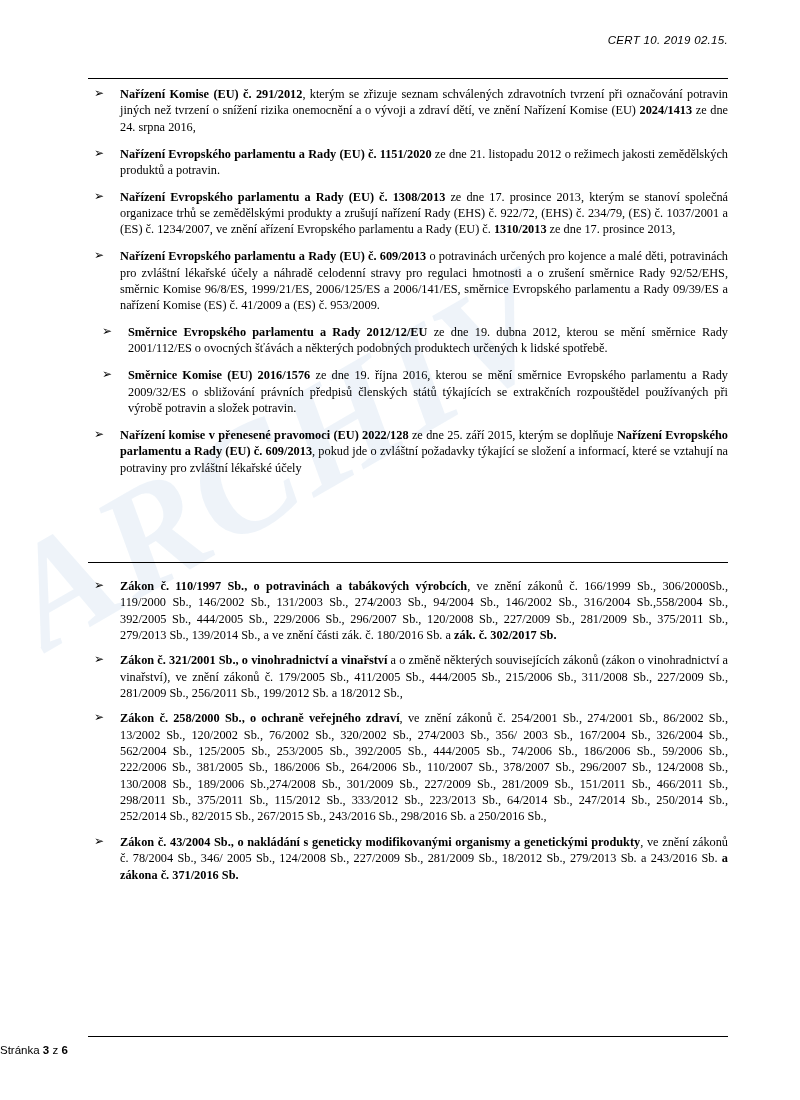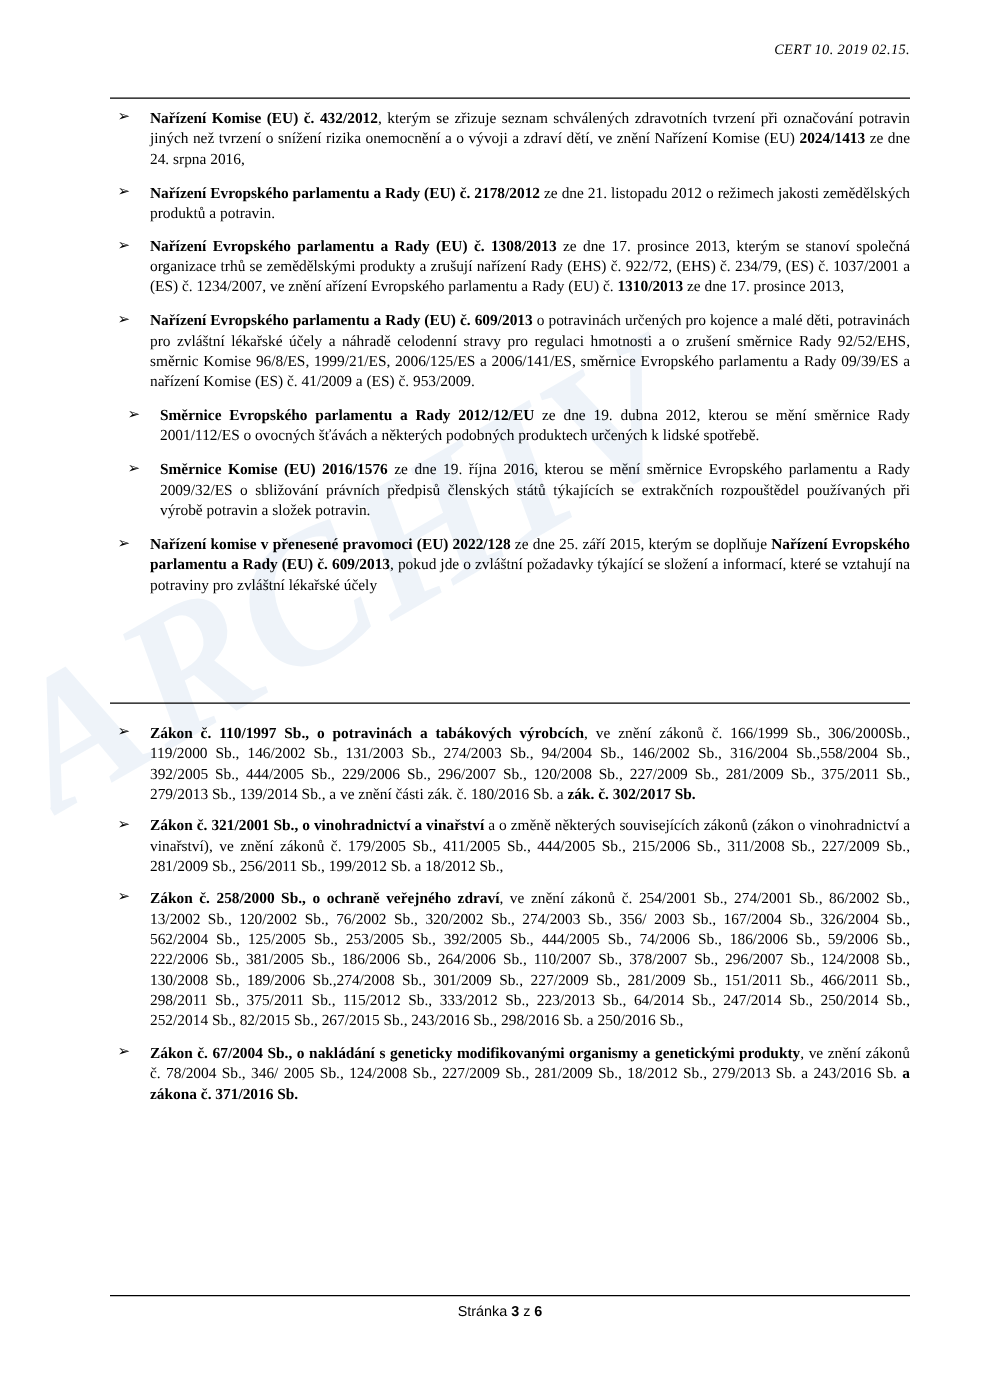--- a/index.html
+++ b/index.html
@@ -32,21 +32,21 @@
     font-style: italic;
     color: #7fa8d4;
     white-space: nowrap;
     letter-spacing: 4px;
     overflow: hidden;
   }
   .header {
     position: absolute;
     top: 34px;
     right: 72px;
-    font-family: Liberation Serif, serif;
+    font-family: Liberation Sans, sans-serif;
     font-size: 11.5px;
     font-style: italic;
     letter-spacing: 0.3px;
     color: #000;
   }
   .rule {
     position: absolute;
     left: 88px;
     right: 72px;
     border-top: 1px solid #000;
@@ -94,54 +94,54 @@
   }
   .section-two .item {
     margin-bottom: 9px;
   }
 
   .footer {
     position: absolute;
     left: 0;
     right: 0;
     top: 1044px;
-    text-align: center;
+    text-align: left;
     font-family: "Liberation Sans", sans-serif;
     font-size: 11.5px;
     color: #000;
   }
 </style>
 </head>
 <body>
 
 <div class="page">
 
   <div class="watermark">ARCHIV</div>
 
   <div class="header">CERT 10. 2019 02.15.</div>
 
   <div class="rule rule-top"></div>
 
   <div class="content">
-      <div class="item"><span class="bullet">➢</span><span><b>Nařízení Komise (EU) č. 432/2012</b>, kterým se zřizuje seznam schválených zdravotních tvrzení při označování potravin jiných než tvrzení o snížení rizika onemocnění a o vývoji a zdraví dětí, ve znění Nařízení Komise (EU) <b>2024/1413</b> ze dne 24. srpna 2016,</span></div>
-      <div class="item"><span class="bullet">➢</span><span><b>Nařízení Evropského parlamentu a Rady (EU) č. 2178/2012</b> ze dne 21. listopadu 2012 o režimech jakosti zemědělských produktů a potravin.</span></div>
+      <div class="item"><span class="bullet">➢</span><span><b>Nařízení Komise (EU) č. 291/2012</b>, kterým se zřizuje seznam schválených zdravotních tvrzení při označování potravin jiných než tvrzení o snížení rizika onemocnění a o vývoji a zdraví dětí, ve znění Nařízení Komise (EU) <b>2024/1413</b> ze dne 24. srpna 2016,</span></div>
+      <div class="item"><span class="bullet">➢</span><span><b>Nařízení Evropského parlamentu a Rady (EU) č. 1151/2020</b> ze dne 21. listopadu 2012 o režimech jakosti zemědělských produktů a potravin.</span></div>
       <div class="item"><span class="bullet">➢</span><span><b>Nařízení Evropského parlamentu a Rady (EU) č. 1308/2013</b> ze dne 17. prosince 2013, kterým se stanoví společná organizace trhů se zemědělskými produkty a zrušují nařízení Rady (EHS) č. 922/72, (EHS) č. 234/79, (ES) č. 1037/2001 a (ES) č. 1234/2007, ve znění ařízení Evropského parlamentu a Rady (EU) č. <b>1310/2013</b> ze dne 17. prosince 2013,</span></div>
       <div class="item"><span class="bullet">➢</span><span><b>Nařízení Evropského parlamentu a Rady (EU) č. 609/2013</b> o potravinách určených pro kojence a malé děti, potravinách pro zvláštní lékařské účely a náhradě celodenní stravy pro regulaci hmotnosti a o zrušení směrnice Rady 92/52/EHS, směrnic Komise 96/8/ES, 1999/21/ES, 2006/125/ES a 2006/141/ES, směrnice Evropského parlamentu a Rady 09/39/ES a nařízení Komise (ES) č. 41/2009 a (ES) č. 953/2009.</span></div>
       <div class="item indented"><span class="bullet bullet-indent">➢</span><span><b>Směrnice Evropského parlamentu a Rady 2012/12/EU</b> ze dne 19. dubna 2012, kterou se mění směrnice Rady 2001/112/ES o ovocných šťávách a některých podobných produktech určených k lidské spotřebě.</span></div>
       <div class="item indented"><span class="bullet bullet-indent">➢</span><span><b>Směrnice Komise (EU) 2016/1576</b> ze dne 19. října 2016, kterou se mění směrnice Evropského parlamentu a Rady 2009/32/ES o sbližování právních předpisů členských států týkajících se extrakčních rozpouštědel používaných při výrobě potravin a složek potravin.</span></div>
       <div class="item"><span class="bullet">➢</span><span><b>Nařízení komise v přenesené pravomoci (EU) 2022/128</b> ze dne 25. září 2015, kterým se doplňuje <b>Nařízení Evropského parlamentu a Rady (EU) č. 609/2013</b>, pokud jde o zvláštní požadavky týkající se složení a informací, které se vztahují na potraviny pro zvláštní lékařské účely</span></div>
     </div>
 
   <div class="rule rule-mid"></div>
 
   <div class="section-two">
       <div class="item"><span class="bullet">➢</span><span><b>Zákon č. 110/1997 Sb., o potravinách a tabákových výrobcích</b>, ve znění zákonů č. 166/1999 Sb., 306/2000Sb., 119/2000 Sb., 146/2002 Sb., 131/2003 Sb., 274/2003 Sb., 94/2004 Sb., 146/2002 Sb., 316/2004 Sb.,558/2004 Sb., 392/2005 Sb., 444/2005 Sb., 229/2006 Sb., 296/2007 Sb., 120/2008 Sb., 227/2009 Sb., 281/2009 Sb., 375/2011 Sb., 279/2013 Sb., 139/2014 Sb., a ve znění části zák. č. 180/2016 Sb. a <b>zák. č. 302/2017 Sb.</b></span></div>
       <div class="item"><span class="bullet">➢</span><span><b>Zákon č. 321/2001 Sb., o vinohradnictví a vinařství</b> a o změně některých souvisejících zákonů (zákon o vinohradnictví a vinařství), ve znění zákonů č. 179/2005 Sb., 411/2005 Sb., 444/2005 Sb., 215/2006 Sb., 311/2008 Sb., 227/2009 Sb., 281/2009 Sb., 256/2011 Sb., 199/2012 Sb. a 18/2012 Sb.,</span></div>
       <div class="item"><span class="bullet">➢</span><span><b>Zákon č. 258/2000 Sb., o ochraně veřejného zdraví</b>, ve znění zákonů č. 254/2001 Sb., 274/2001 Sb., 86/2002 Sb., 13/2002 Sb., 120/2002 Sb., 76/2002 Sb., 320/2002 Sb., 274/2003 Sb.,  356/ 2003 Sb., 167/2004 Sb., 326/2004 Sb.,  562/2004 Sb., 125/2005 Sb., 253/2005 Sb., 392/2005 Sb.,  444/2005 Sb., 74/2006 Sb., 186/2006 Sb., 59/2006 Sb., 222/2006 Sb., 381/2005 Sb., 186/2006 Sb., 264/2006 Sb., 110/2007 Sb., 378/2007 Sb.,  296/2007 Sb., 124/2008 Sb., 130/2008 Sb., 189/2006 Sb.,274/2008 Sb., 301/2009 Sb., 227/2009 Sb., 281/2009 Sb., 151/2011 Sb., 466/2011 Sb., 298/2011 Sb., 375/2011 Sb., 115/2012 Sb., 333/2012 Sb., 223/2013 Sb., 64/2014 Sb., 247/2014 Sb., 250/2014 Sb., 252/2014 Sb., 82/2015 Sb., 267/2015 Sb., 243/2016 Sb., 298/2016 Sb. a 250/2016 Sb.,</span></div>
-      <div class="item"><span class="bullet">➢</span><span><b>Zákon č. 67/2004 Sb., o nakládání s geneticky modifikovanými organismy a genetickými produkty</b>, ve znění zákonů č. 78/2004 Sb., 346/ 2005 Sb., 124/2008 Sb., 227/2009 Sb., 281/2009 Sb., 18/2012 Sb., 279/2013 Sb. a 243/2016 Sb. <b>a zákona č. 371/2016 Sb.</b></span></div>
+      <div class="item"><span class="bullet">➢</span><span><b>Zákon č. 43/2004 Sb., o nakládání s geneticky modifikovanými organismy a genetickými produkty</b>, ve znění zákonů č. 78/2004 Sb., 346/ 2005 Sb., 124/2008 Sb., 227/2009 Sb., 281/2009 Sb., 18/2012 Sb., 279/2013 Sb. a 243/2016 Sb. <b>a zákona č. 371/2016 Sb.</b></span></div>
     </div>
 
   <div class="rule rule-bottom"></div>
 
   <div class="footer">
     <span>Stránka </span><b>3</b><span> z </span><b>6</b>
   </div>
 
 </div>
 

